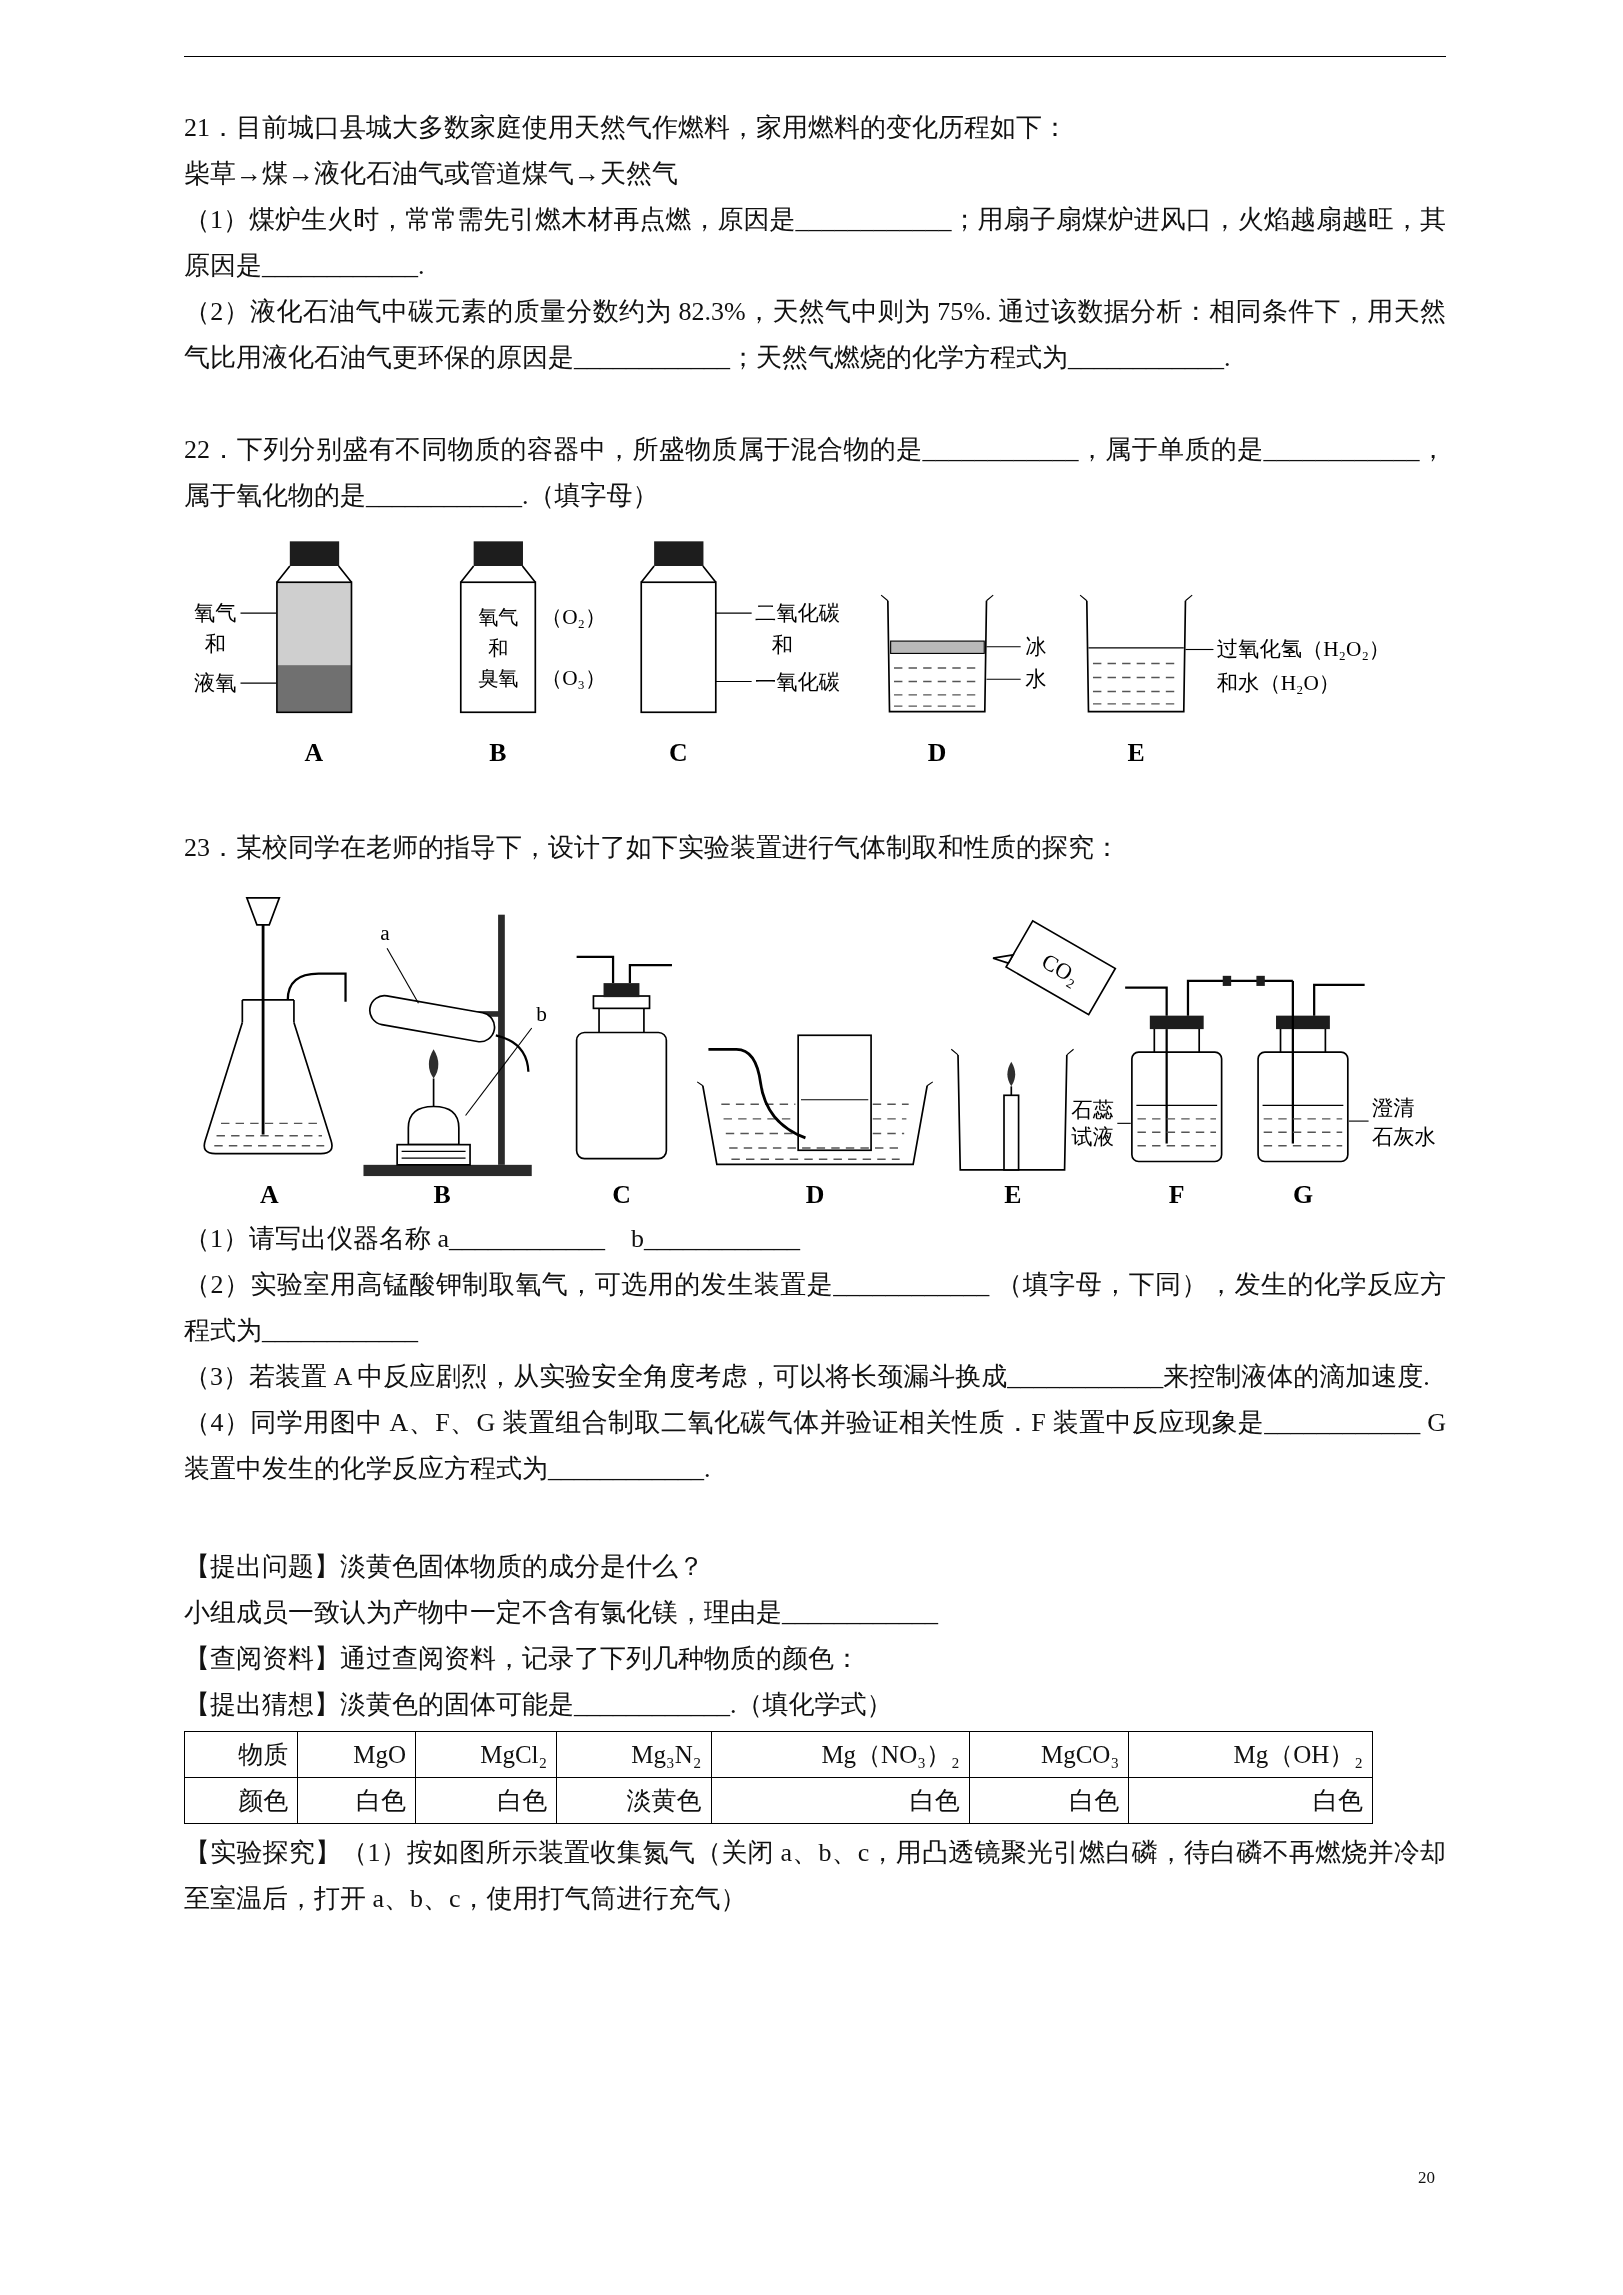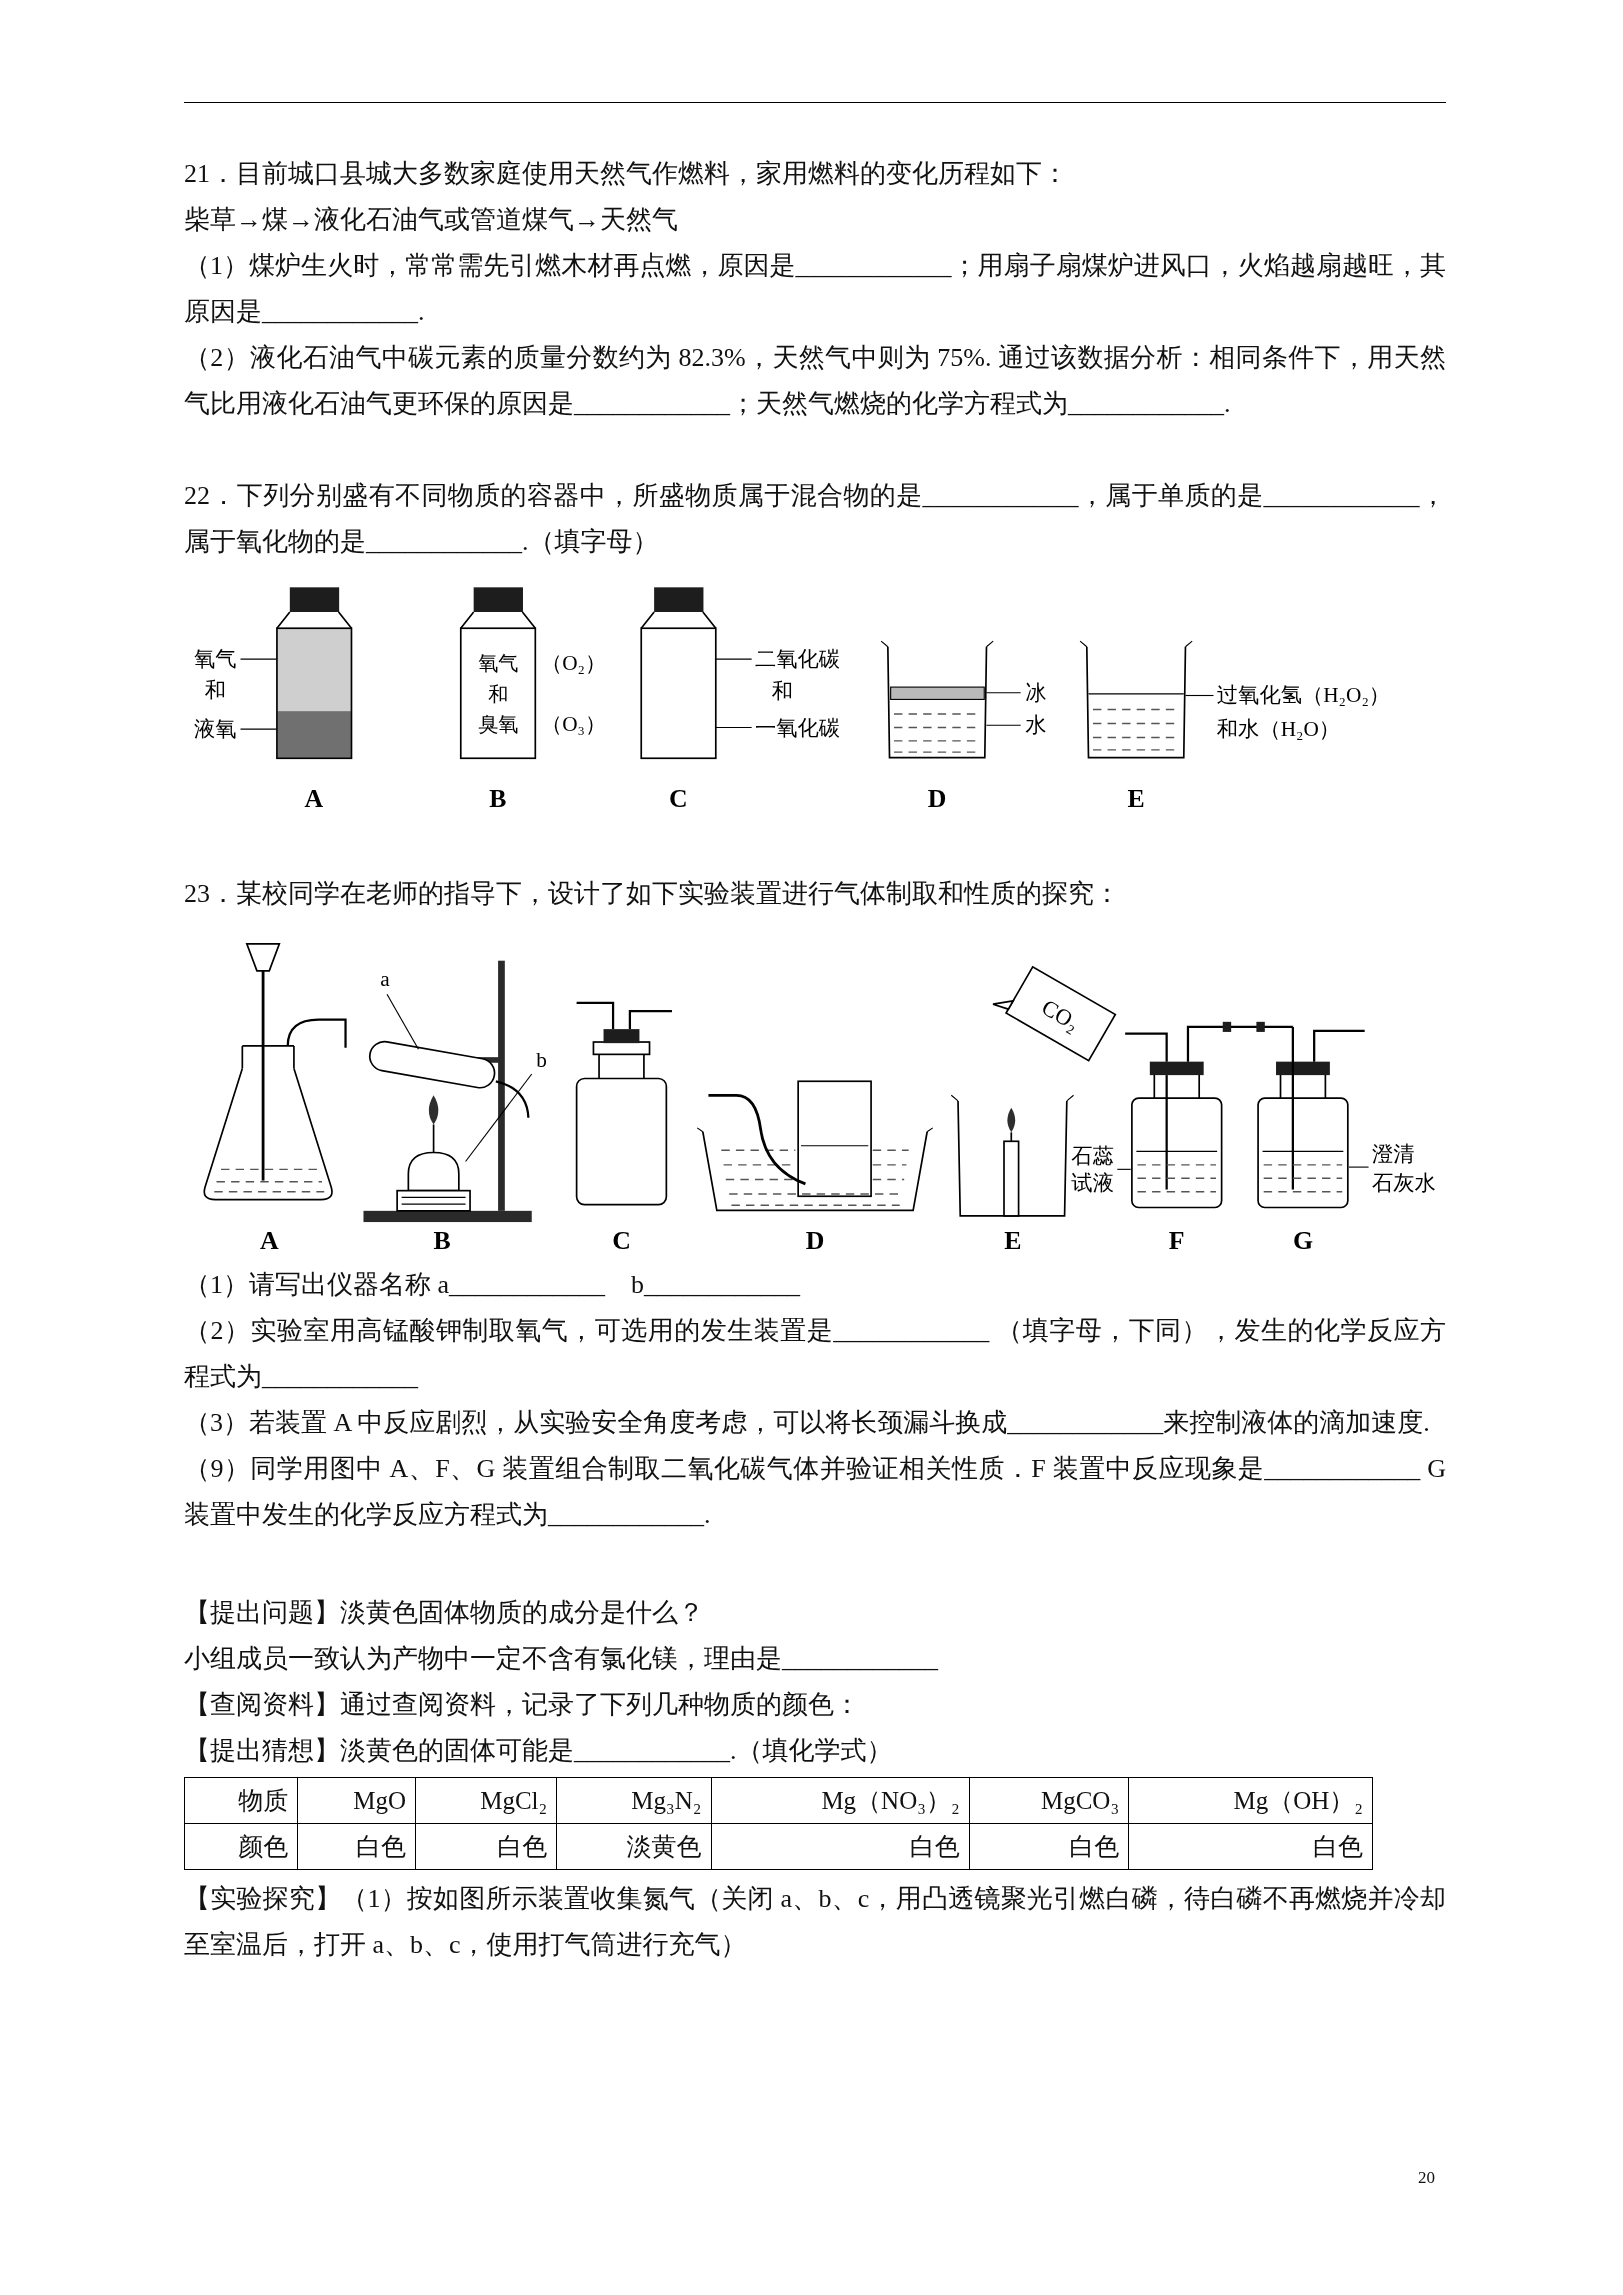--- a/index.html
+++ b/index.html
@@ -1,20 +1,20 @@
 <!DOCTYPE html>
 <html style="font-size:9px"><head>
 <meta charset="utf-8">
 <style>
   html,body{margin:0;padding:0;background:#e8e8e8;}
   .page{
     width:1623px;height:2295px;background:#ffffff;position:relative;
     font-family:"Liberation Serif","DejaVu Serif",serif;
     font-size:26px;line-height:46px;color:#111;
-    box-sizing:border-box;padding:102px 177px 0 184px;overflow:hidden;
+    box-sizing:border-box;padding:56px 177px 0 184px;overflow:hidden;
   }
   .rule{border-top:1.7px solid #000;height:0;margin-bottom:48px;}
   p{margin:0;text-align:justify;}.gap-m{height:46px}.gap-l{height:52px}
   .section-title{font-weight:bold;}
   .fig{margin:10px 0 3.4px 0;}
   svg{display:block;}
   .s2{stroke:#000;stroke-width:2;fill:none}
   .s3{stroke:#000;stroke-width:3;fill:none}
   .s3f{stroke:#000;stroke-width:3;fill:#fff}
   .s4{stroke:#000;stroke-width:4;fill:none}
@@ -248,21 +248,21 @@
         <line x1="2077" y1="428" x2="2112" y2="428" class="s2"></line>
         <text x="2118" y="418">澄清</text>
         <text x="2118" y="468">石灰水</text>
         <text x="1995" y="574" text-anchor="middle" class="fletter">G</text>
       </g>
     </svg>
 
     <p>（1）请写出仪器名称 a____________　b____________</p>
     <p>（2）实验室用高锰酸钾制取氧气，可选用的发生装置是____________ （填字母，下同），发生的化学反应方程式为____________</p>
     <p>（3）若装置 A 中反应剧烈，从实验安全角度考虑，可以将长颈漏斗换成____________来控制液体的滴加速度.</p>
-    <p>（9）同学用图中 A、F、G 装置组合制取二氧化碳气体并验证相关性质．F 装置中反应现象是____________ G 装置中发生的化学反应方程式为____________.</p>
+    <p>（4）同学用图中 A、F、G 装置组合制取二氧化碳气体并验证相关性质．F 装置中反应现象是____________ G 装置中发生的化学反应方程式为____________.</p>
   </div>
 
   <div class="gap-l"></div>
 
   <div>
     <p>【提出问题】淡黄色固体物质的成分是什么？</p>
     <p>小组成员一致认为产物中一定不含有氯化镁，理由是____________</p>
     <p>【查阅资料】通过查阅资料，记录了下列几种物质的颜色：</p>
     <p>【提出猜想】淡黄色的固体可能是____________.（填化学式）</p>
 

